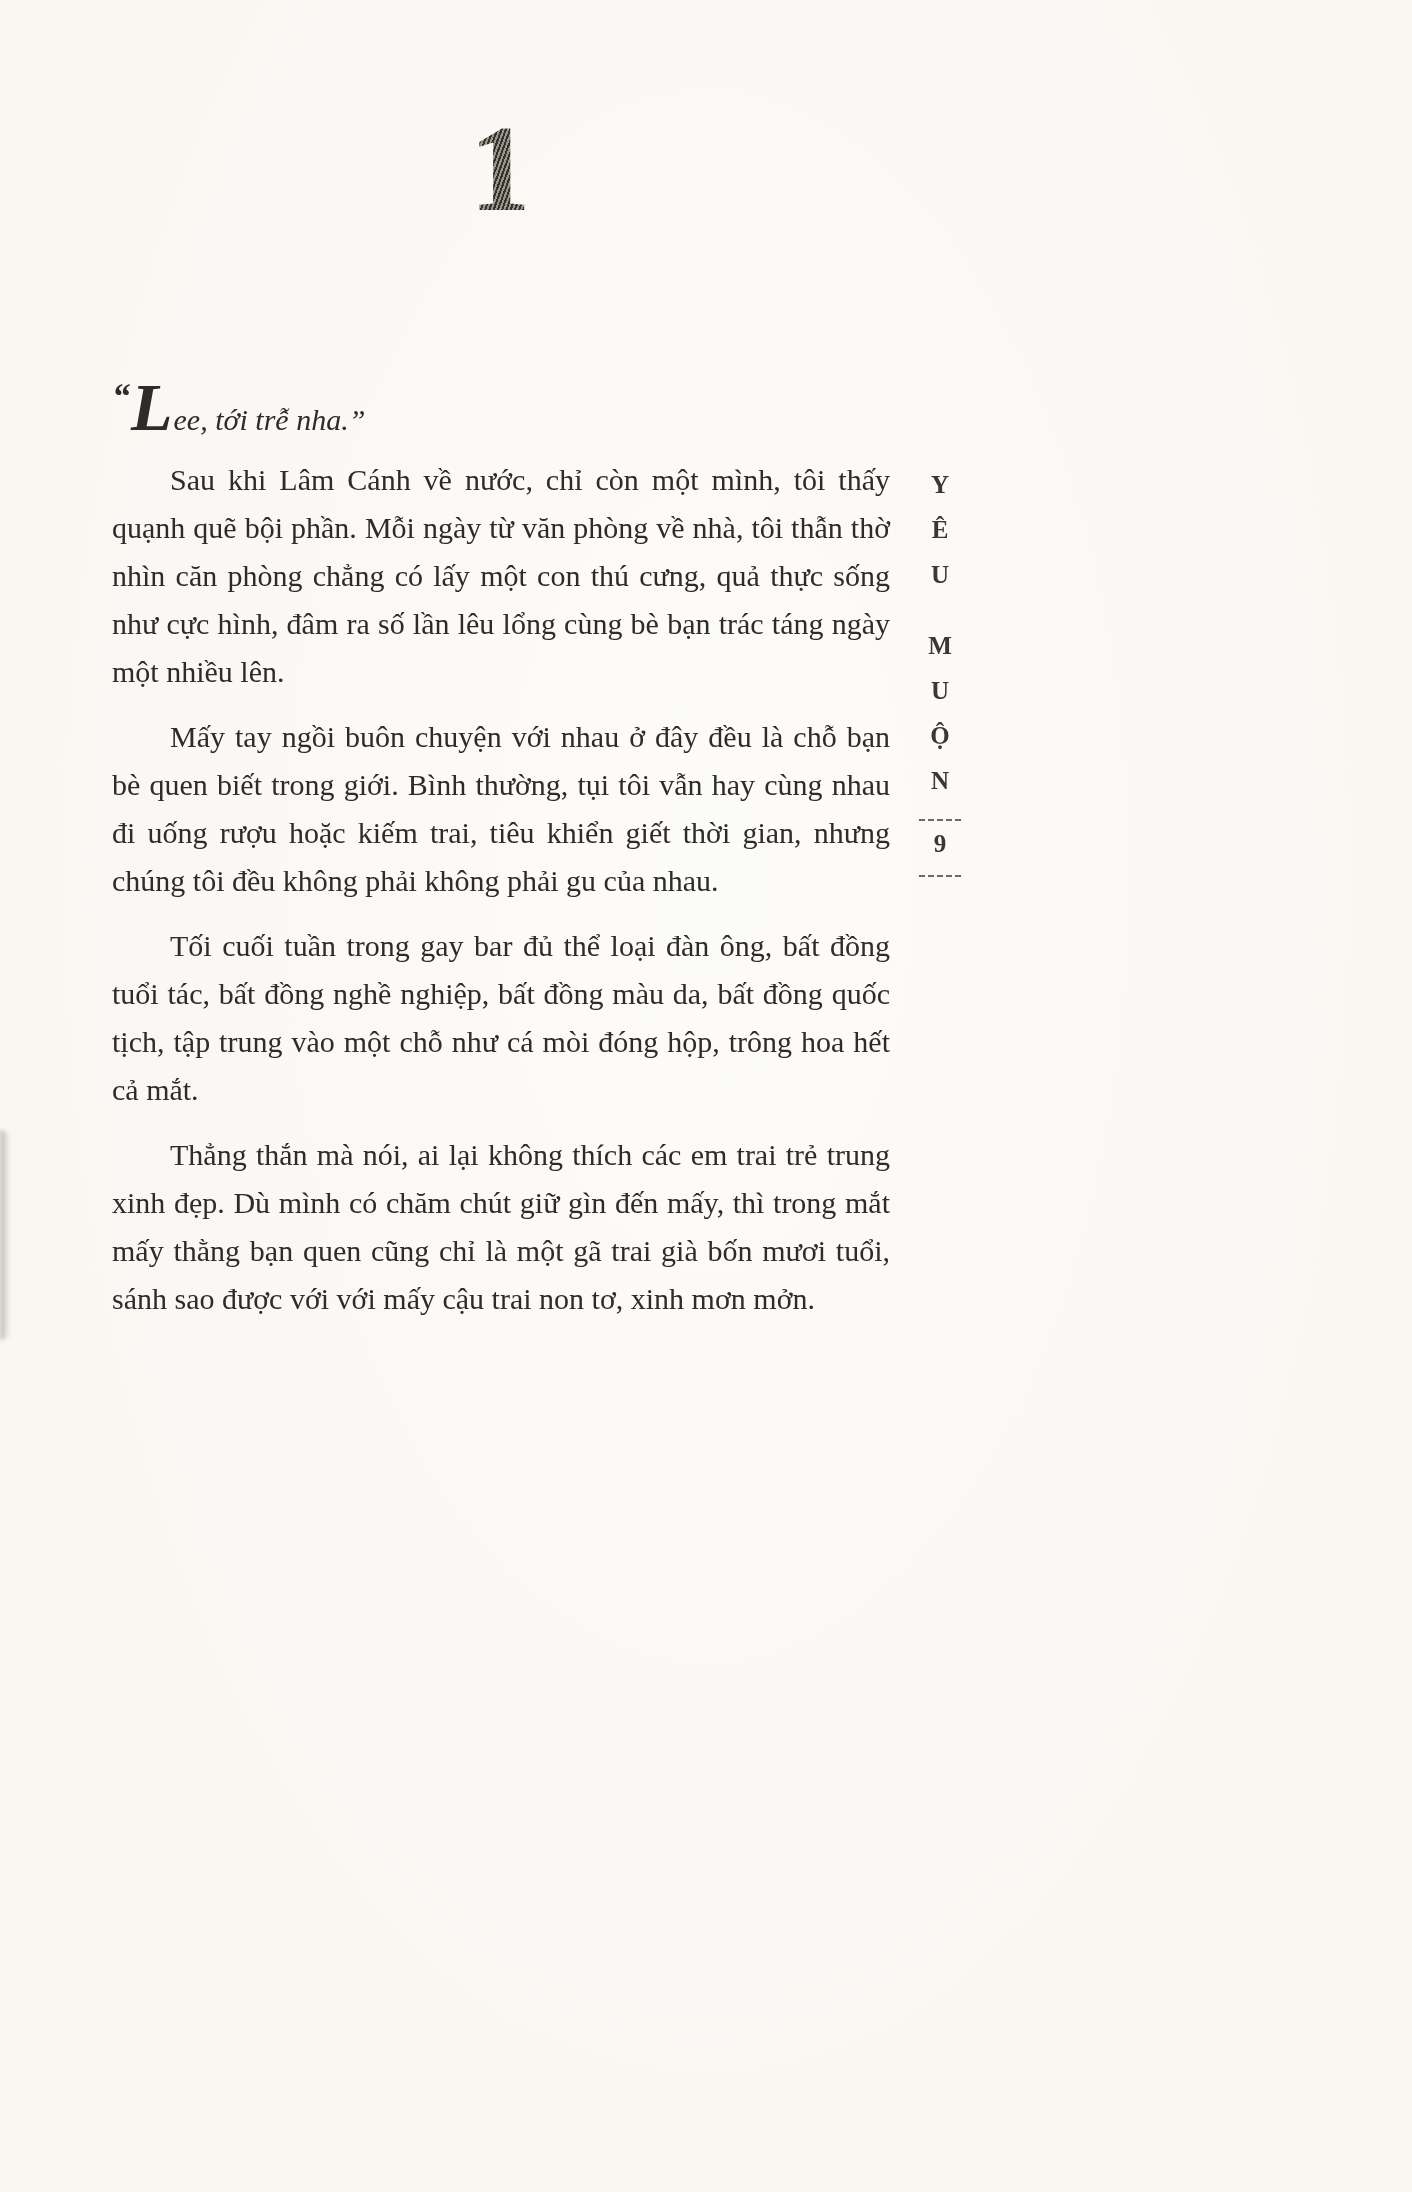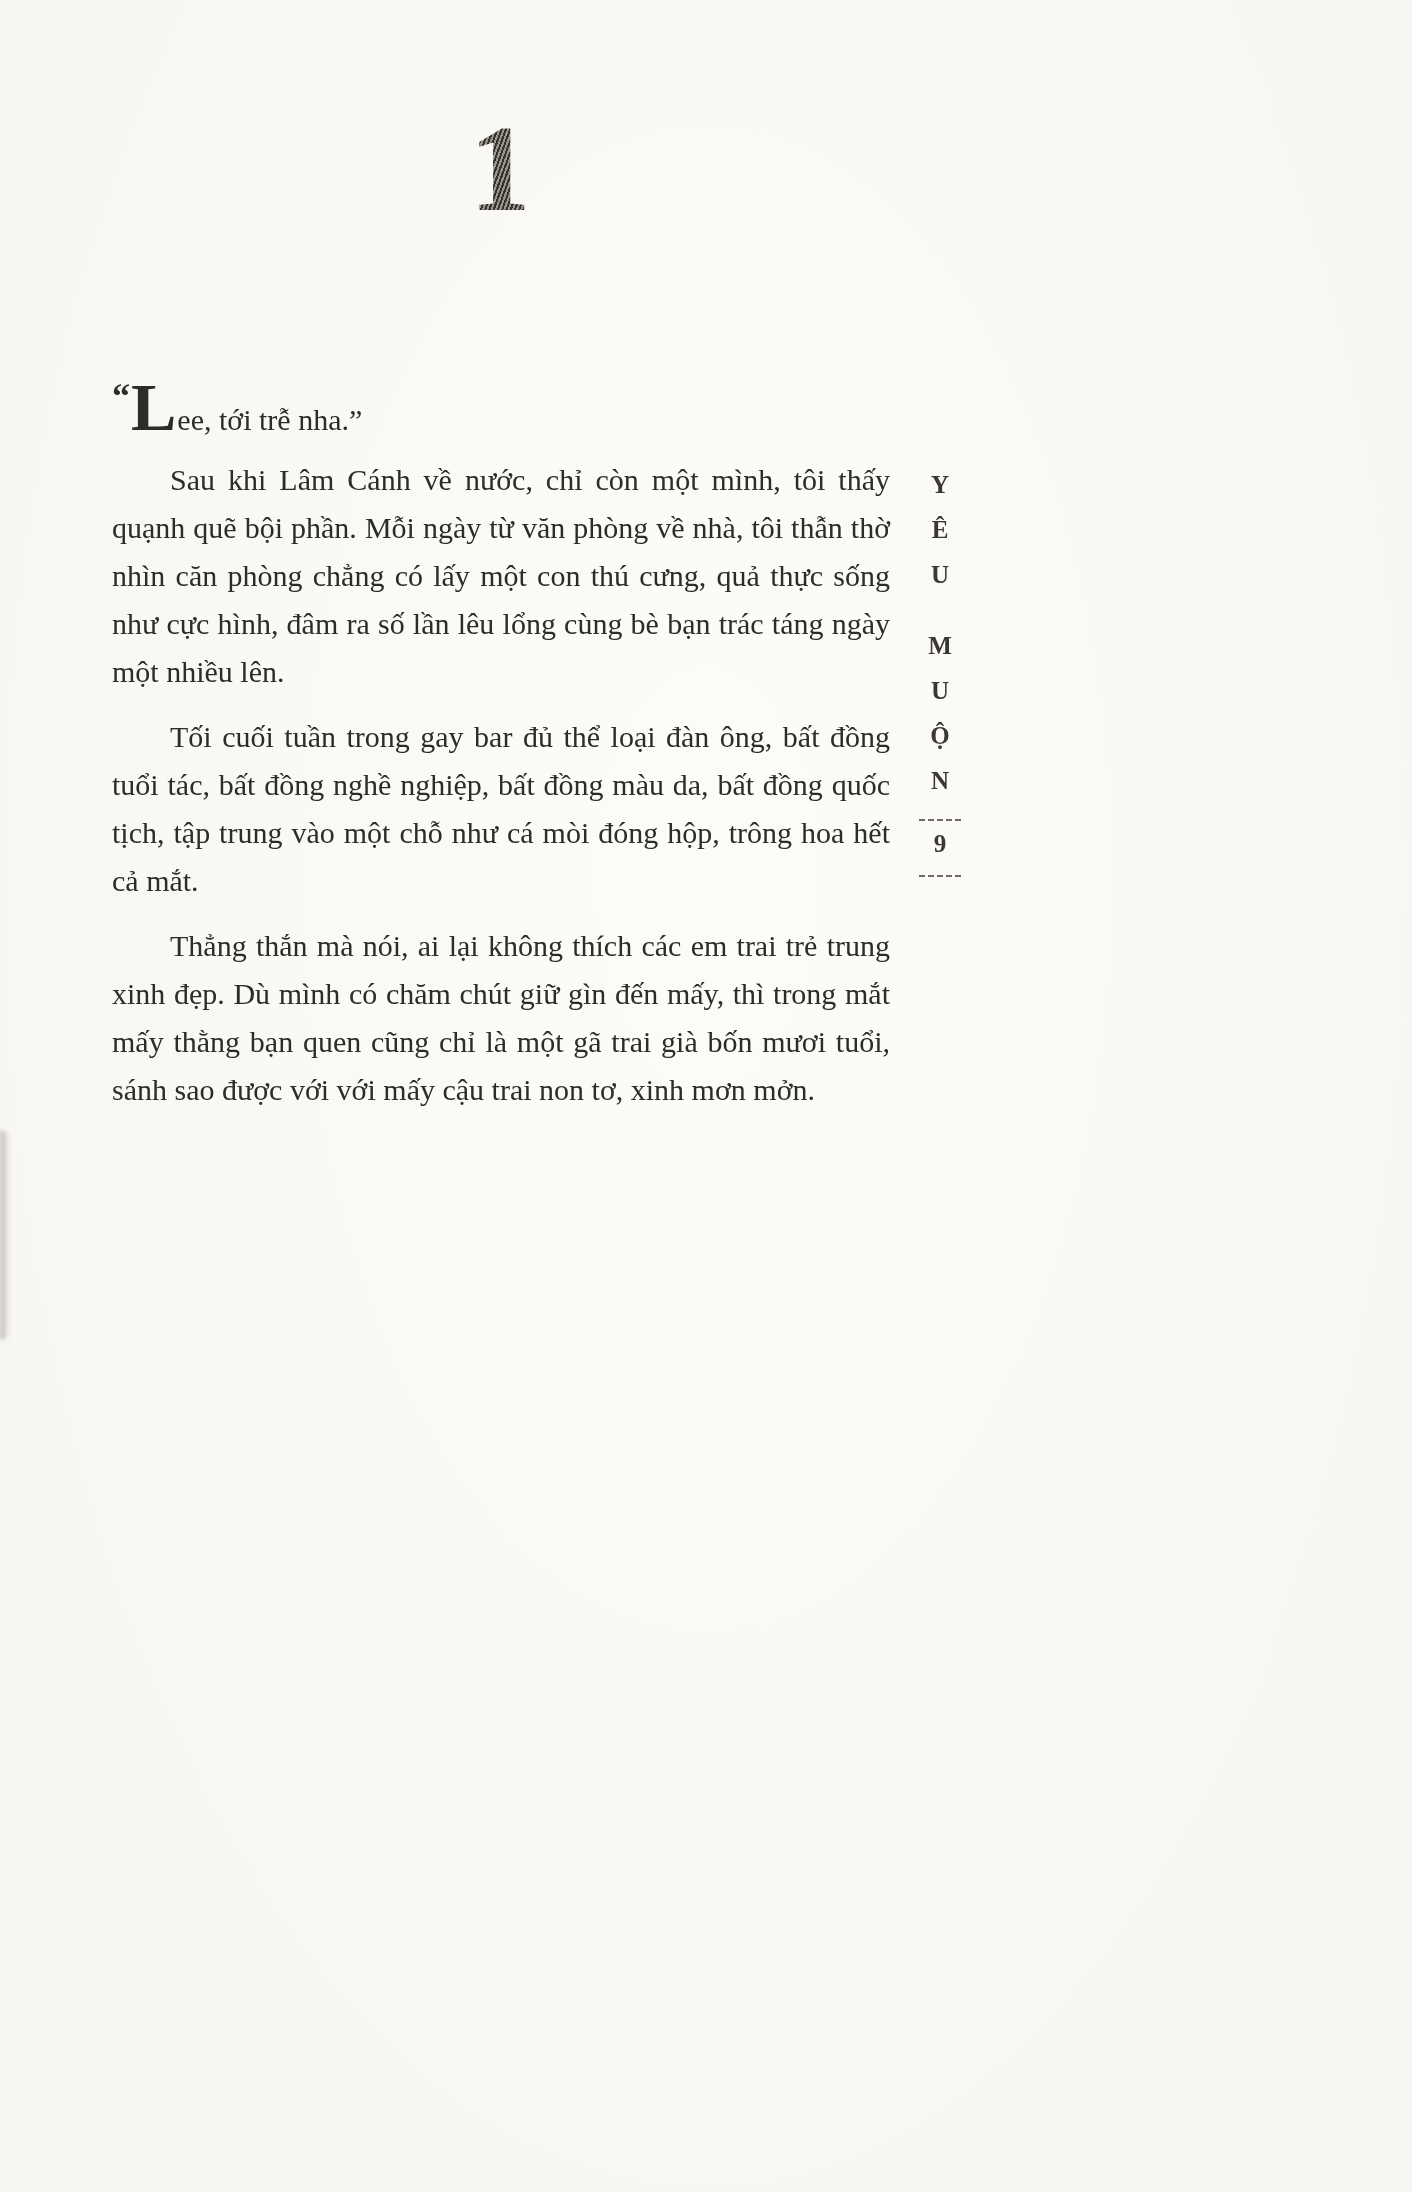--- a/index.html
+++ b/index.html
@@ -66,20 +66,21 @@
     line-height: 48px;
     text-align: justify;
   }
   .para {
     margin: 0 0 17px 0;
     text-indent: 58px;
   }
   .para.first {
     text-indent: 0;
     margin-bottom: 12px;
+    font-style: italic;
   }
   .open-quote {
     font-size: 36px;
     font-weight: bold;
     vertical-align: 22px;
     letter-spacing: 1px;
   }
   .drop-cap {
     font-size: 68px;
     font-weight: bold;
@@ -123,20 +124,21 @@
 <div class="page-surface"></div>
 <div class="scan-shadow"></div>
 
 <div class="chapter-number">
   <span class="numeral">1</span>
 </div>
 
 <div class="text-block">
   <p class="para first"><span class="open-quote">“</span><span class="drop-cap">L</span><span>ee, tới trễ nha.”</span></p>
   <p class="para">Sau khi Lâm Cánh về nước, chỉ còn một mình, tôi thấy quạnh quẽ bội phần. Mỗi ngày từ văn phòng về nhà, tôi thẫn thờ nhìn căn phòng chẳng có lấy một con thú cưng, quả thực sống như cực hình, đâm ra số lần lêu lổng cùng bè bạn trác táng ngày một nhiều lên.</p>
+  <p class="para">Mấy tay ngồi buôn chuyện với nhau ở đây đều là chỗ bạn bè quen biết trong giới. Bình thường, tụi tôi vẫn hay cùng nhau đi uống rượu hoặc kiếm trai, tiêu khiển giết thời gian, nhưng chúng tôi đều không phải không phải gu của nhau.</p>
   <p class="para">Tối cuối tuần trong gay bar đủ thể loại đàn ông, bất đồng tuổi tác, bất đồng nghề nghiệp, bất đồng màu da, bất đồng quốc tịch, tập trung vào một chỗ như cá mòi đóng hộp, trông hoa hết cả mắt.</p>
   <p class="para">Thẳng thắn mà nói, ai lại không thích các em trai trẻ trung xinh đẹp. Dù mình có chăm chút giữ gìn đến mấy, thì trong mắt mấy thằng bạn quen cũng chỉ là một gã trai già bốn mươi tuổi, sánh sao được với với mấy cậu trai non tơ, xinh mơn mởn.</p>
 </div>
 
 <div class="margin-sidebar">
   <span class="v-letter">Y</span>
   <span class="v-letter">Ê</span>
   <span class="v-letter">U</span>
   <span class="v-letter group-gap">M</span>
   <span class="v-letter">U</span>

